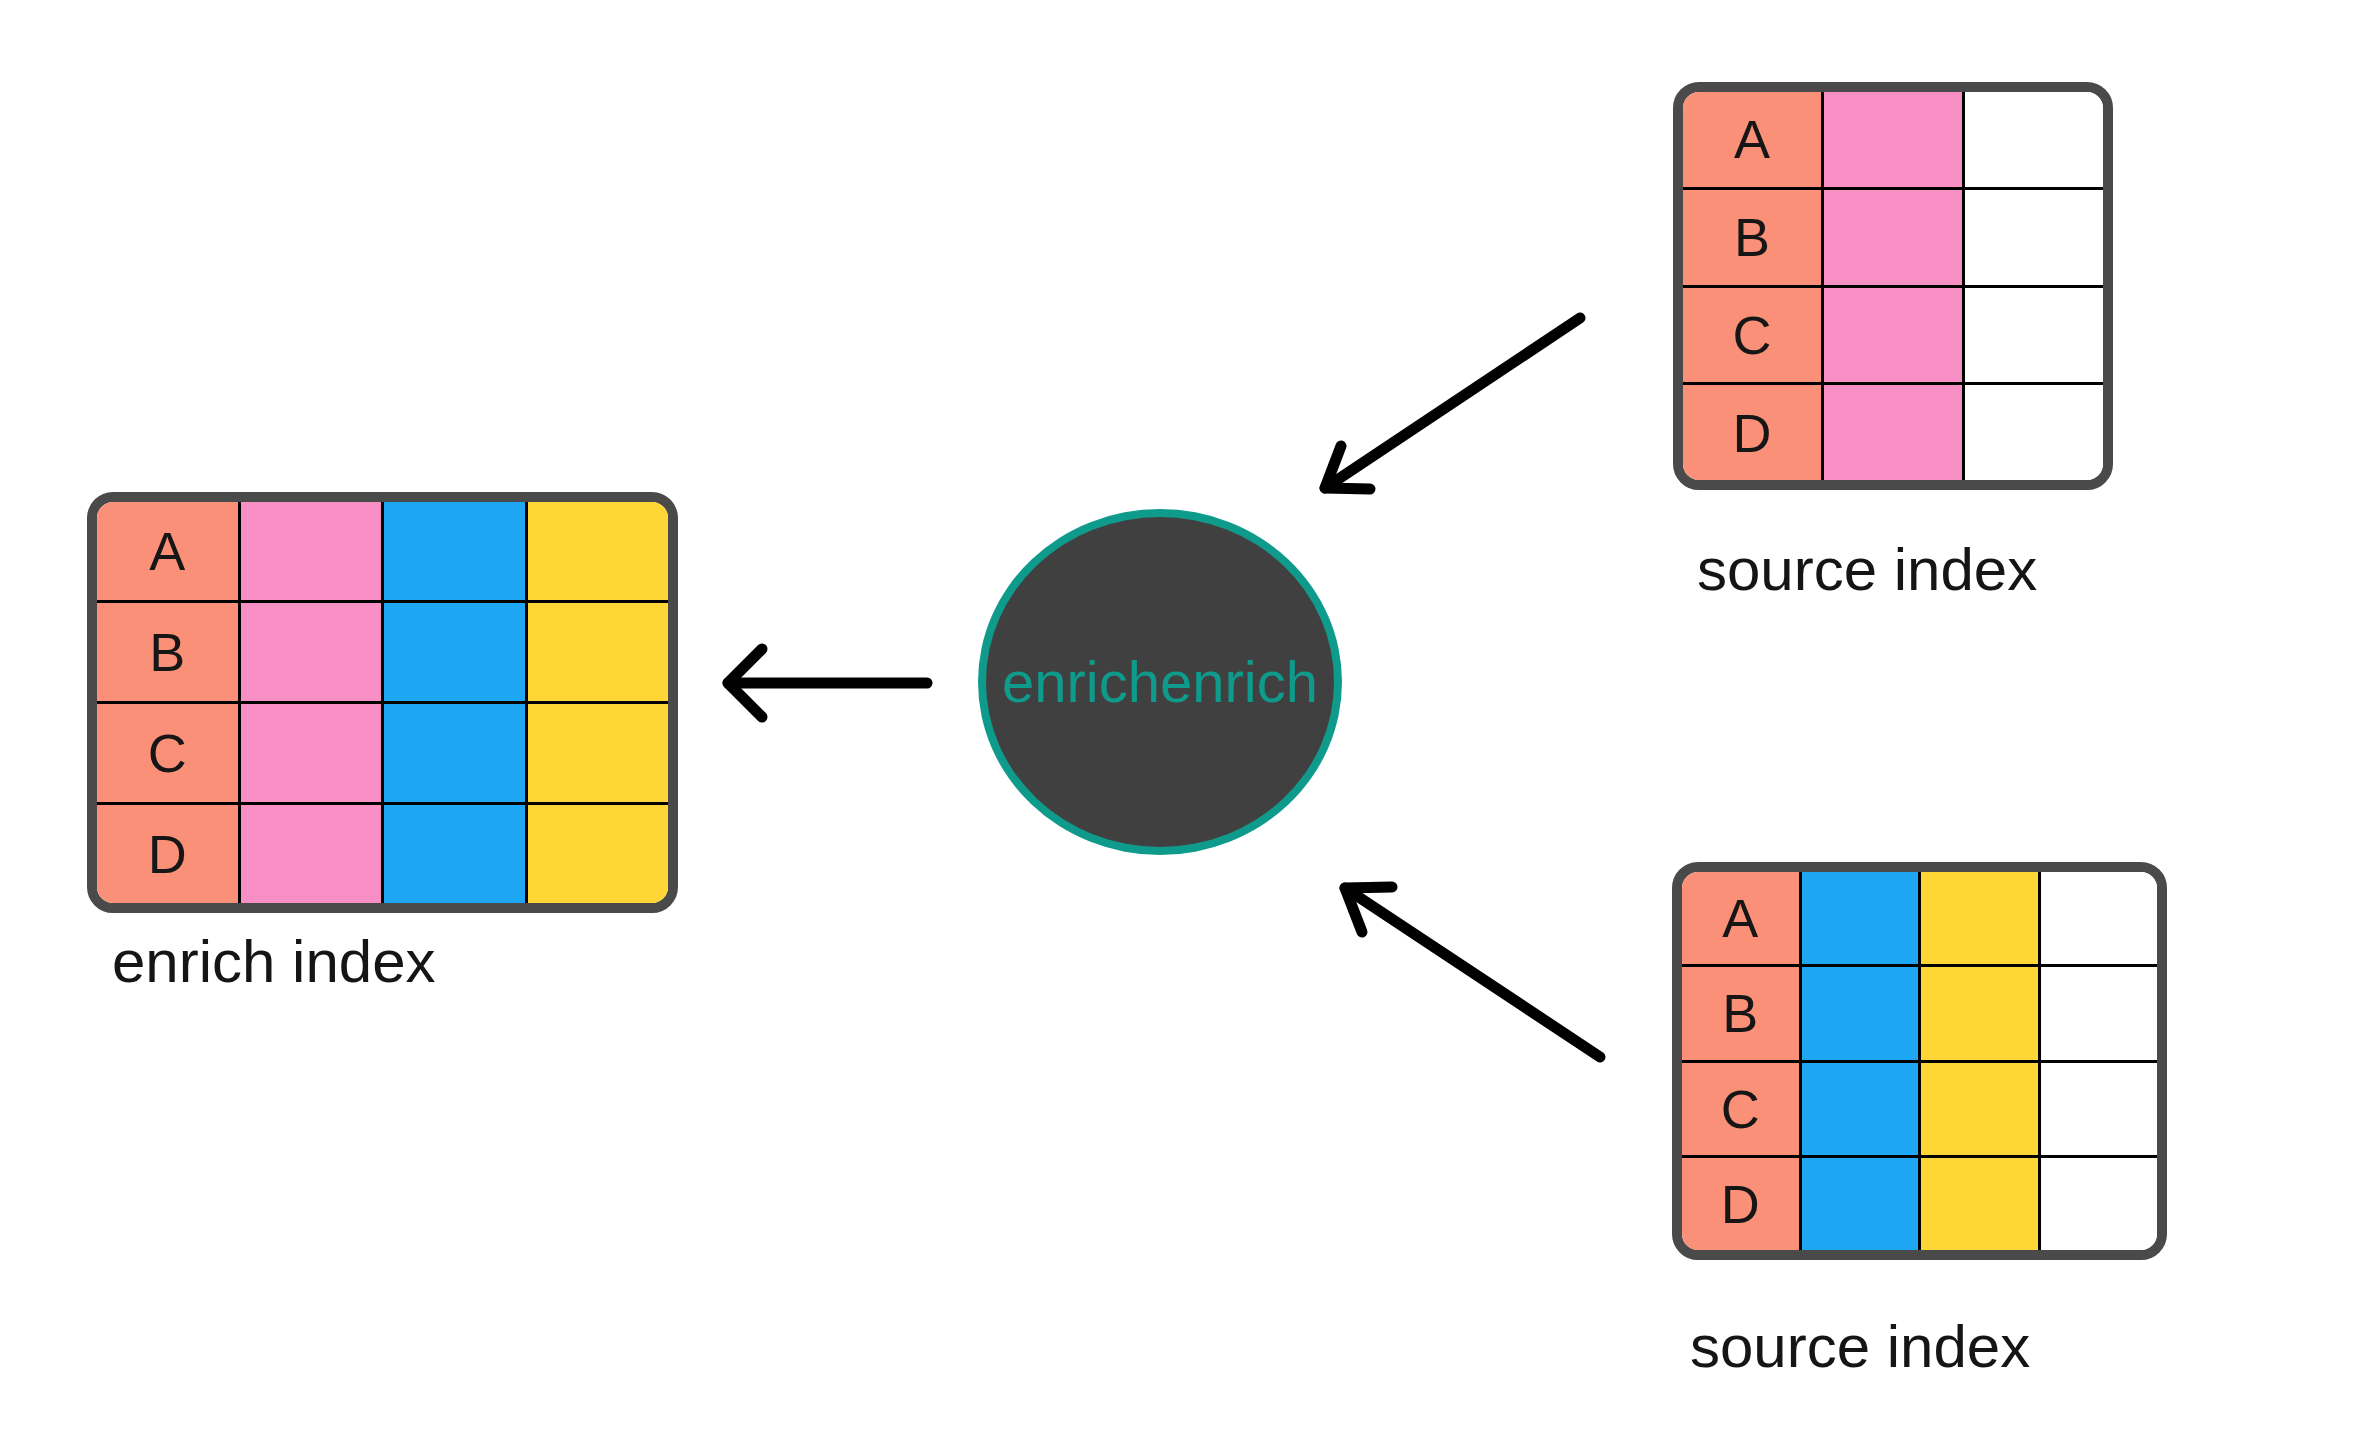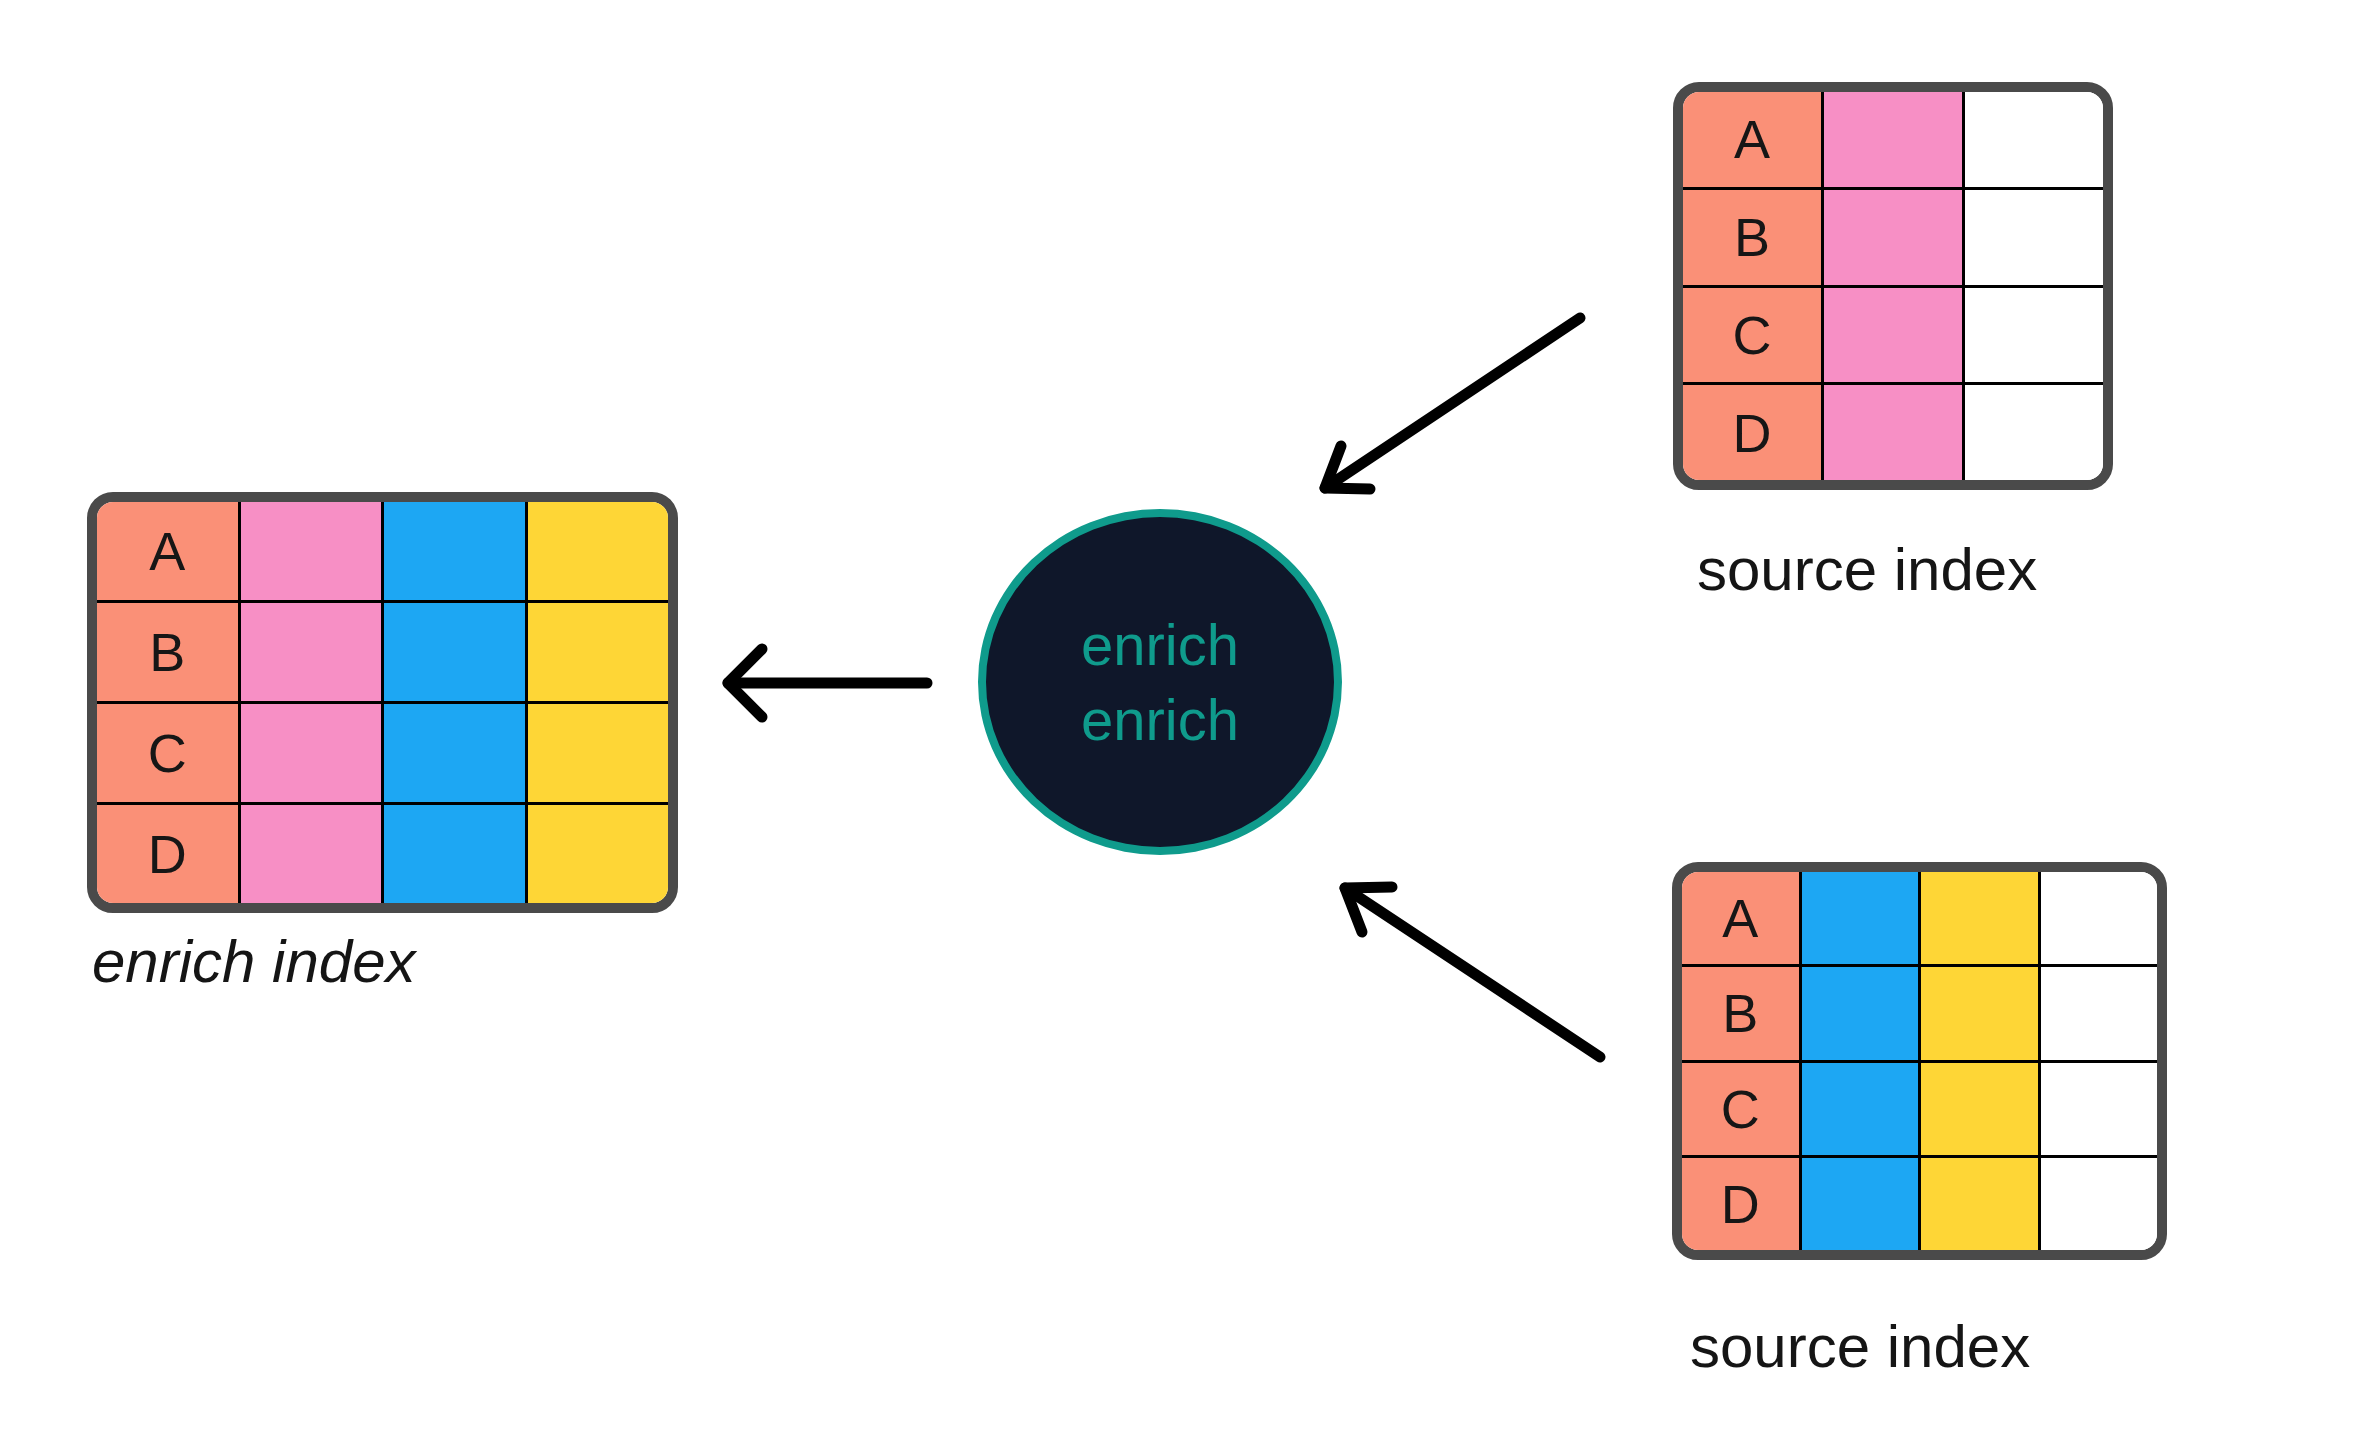--- a/index.html
+++ b/index.html
@@ -40,34 +40,34 @@
   .t-src-bot { left: 1672px; top: 862px; width: 495px; height: 398px; }
 
   
   .caption {
     position: absolute;
     font-size: 60px;
     line-height: 1;
     color: #151515;
     white-space: nowrap;
   }
-  .cap-enrich  { left: 92px;  top: 932px; font-style: italic; }
+  .cap-enrich  { left: 112px;  top: 932px; }
   .cap-src-top { left: 1697px; top: 540px; }
   .cap-src-bot { left: 1690px; top: 1317px; }
 
   
   .policy-circle {
     position: absolute;
     left: 978px; top: 509px;
     width: 364px; height: 346px;
     border: 8px solid var(--c-teal, #0f9b8c);
     border-radius: 50%;
-    background: #0f172a;
+    background: #404040;
     display: flex;
-    flex-direction: column;
+    flex-direction: row;
     align-items: center;
     justify-content: center;
   }
   .policy-line {
     font-size: 58px;
     line-height: 1.3;
     color: var(--c-teal, #0f9b8c);
     text-align: center;
   }
 

